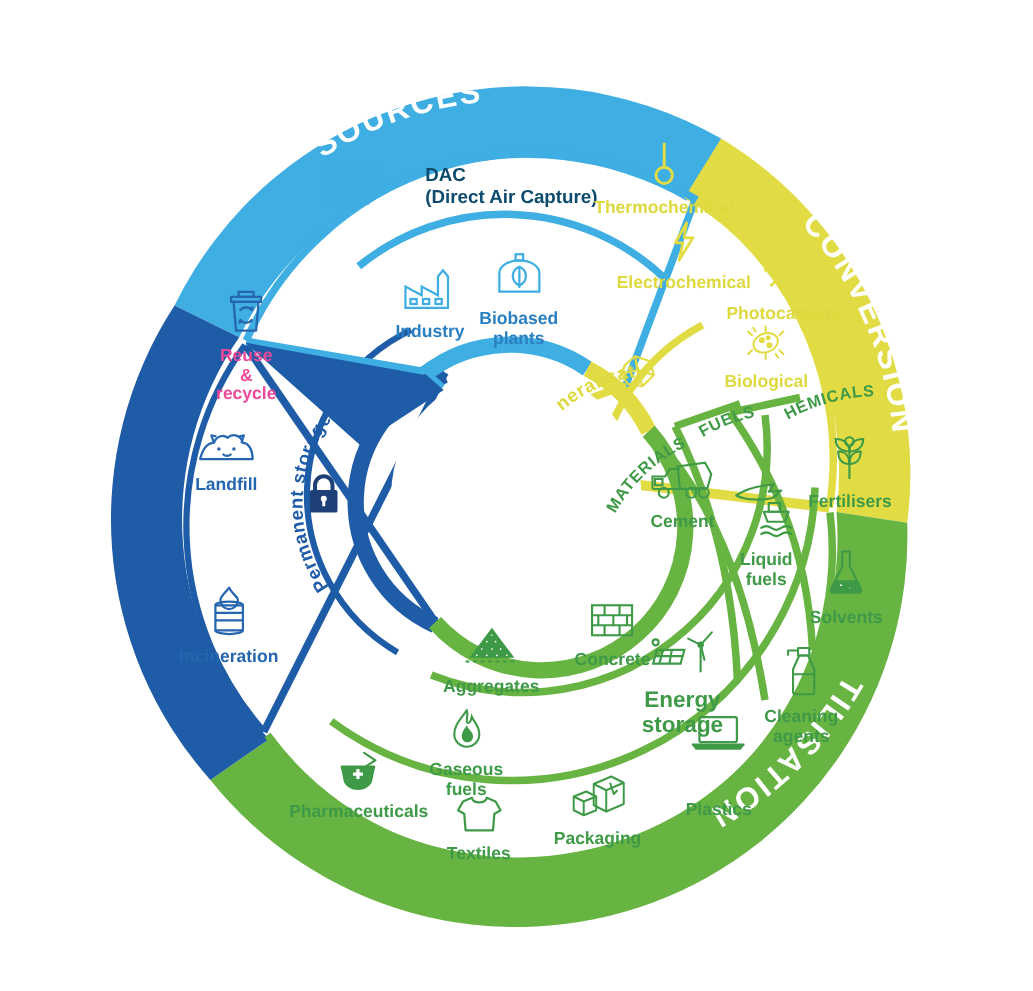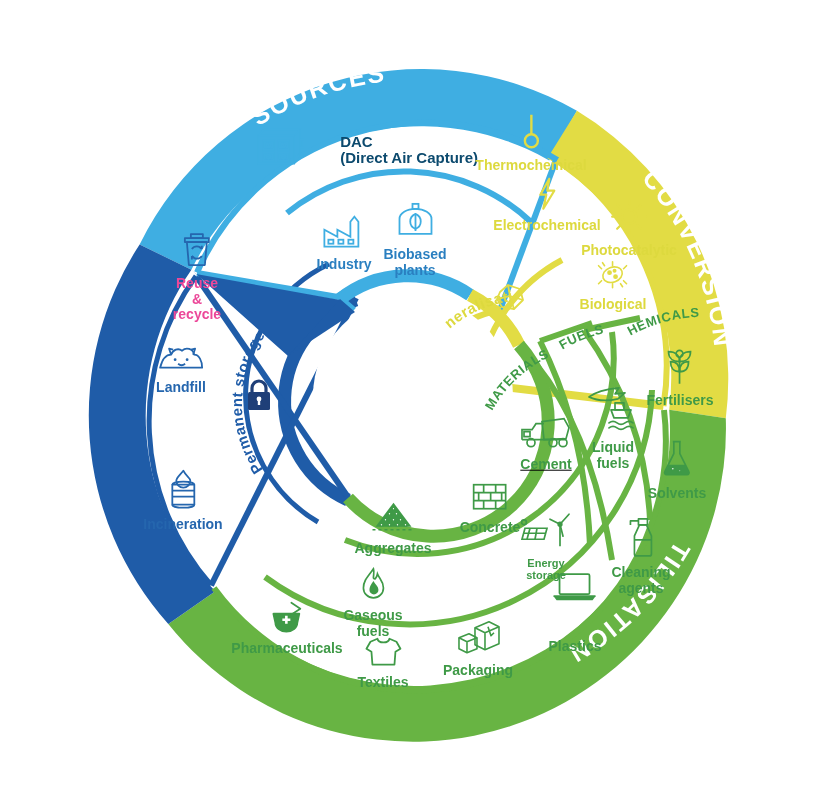--- a/index.html
+++ b/index.html
@@ -279,21 +279,21 @@
     <span class="lbl yellow" style="font-size:14px;">Biological</span>
   </div>
 
   <span class="ico" style="position:absolute;left:494px;top:282px;">
     <svg width="32" height="30" viewBox="0 0 32 30" fill="none" stroke="#E2DC44" stroke-width="1.8" stroke-linejoin="round">
       <path d="M6 10 L14 3 L26 7 L29 18 L20 27 L8 25 L3 17 Z"></path>
       <path d="M14 3 L16 14 L29 18 M16 14 L20 27 M16 14 L3 17"></path>
     </svg>
   </span>
 
-  <div class="node" style="left:546px;top:444px;text-decoration:underline;">
+  <div class="node" style="left:546px;top:396px;">
     <span class="ico">
       <svg width="52" height="34" viewBox="0 0 52 34" fill="none" stroke="#3F9A47" stroke-width="1.7">
         <path d="M2 24 L2 14 L12 14 L16 8 L24 8"></path>
         <path d="M22 6 L44 3 L49 12 L46 23 L24 24 Z"></path>
         <path d="M2 24 L46 24"></path>
         <circle cx="11" cy="27" r="4"></circle>
           <circle cx="33" cy="27" r="4"></circle>
           <circle cx="43" cy="27" r="4"></circle>
         <path d="M4 16 L10 16 L10 21 L4 21 Z"></path>
       </svg>
@@ -351,21 +351,21 @@
     <span class="ico">
       <svg width="54" height="42" viewBox="0 0 54 42" fill="none" stroke="#3F9A47" stroke-width="1.7">
         <path d="M6 20 L28 20 L25 31 L3 31 Z"></path>
         <path d="M11 20 L8 31 M18 20 L16 31 M5 25 L27 25"></path>
         <circle cx="5" cy="14" r="2.4"></circle>
         <path d="M41 16 L41 38"></path>
         <path d="M41 16 L50 6 M41 16 L31 11 M41 16 L44 28" stroke-linecap="round"></path>
         <circle cx="41" cy="16" r="1.8" fill="#3F9A47"></circle>
       </svg>
     </span>
-    <span class="lbl green" style="font-size:11px;">Energy
+    <span class="lbl green" style="font-size:18px;">Energy
 storage</span>
   </div>
 
   <div class="node" style="left:373px;top:603px;">
     <span class="ico">
       <svg width="28" height="34" viewBox="0 0 28 34" fill="none" stroke="#3F9A47" stroke-width="1.7">
         <path d="M14 2 C8 10 4 14 4 21 A10 10 0 0 0 24 21 C24 14 20 12 18 7
                  C17 12 15 13 14 11 C14 8 15 5 14 2 Z"></path>
         <path d="M14 14 C11 18 10 20 10 23 A4.5 4.5 0 0 0 19 23 C19 19 16 18 14 14 Z" fill="#3F9A47" stroke="none"></path>
       </svg>

